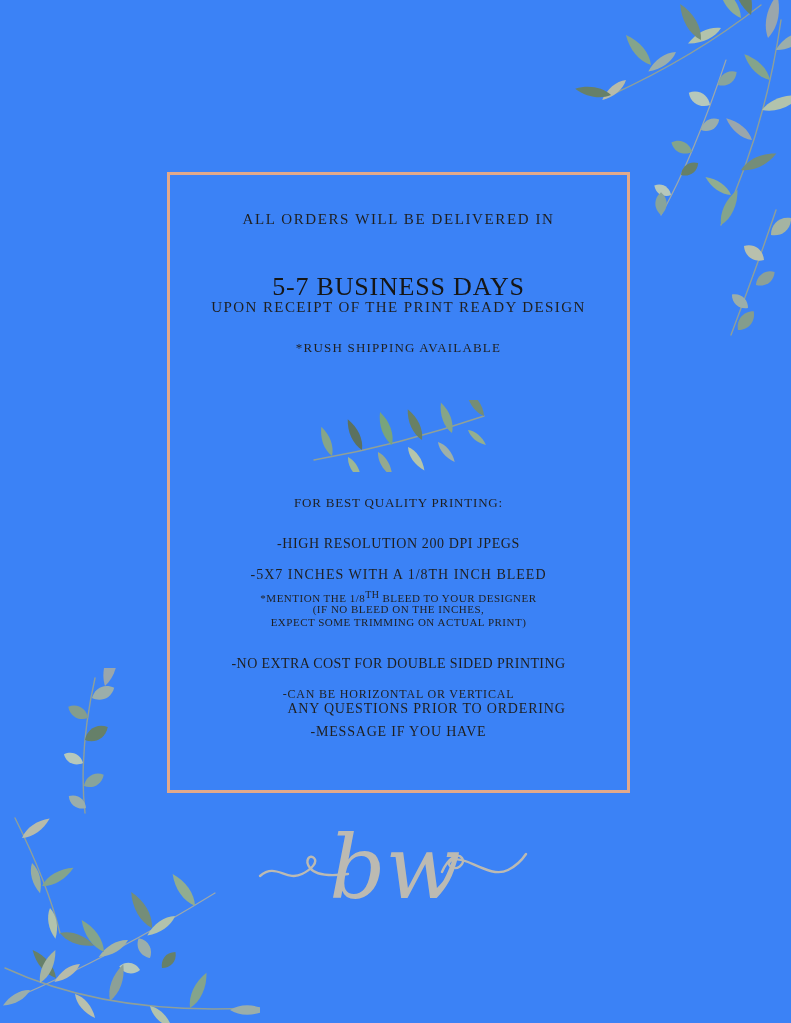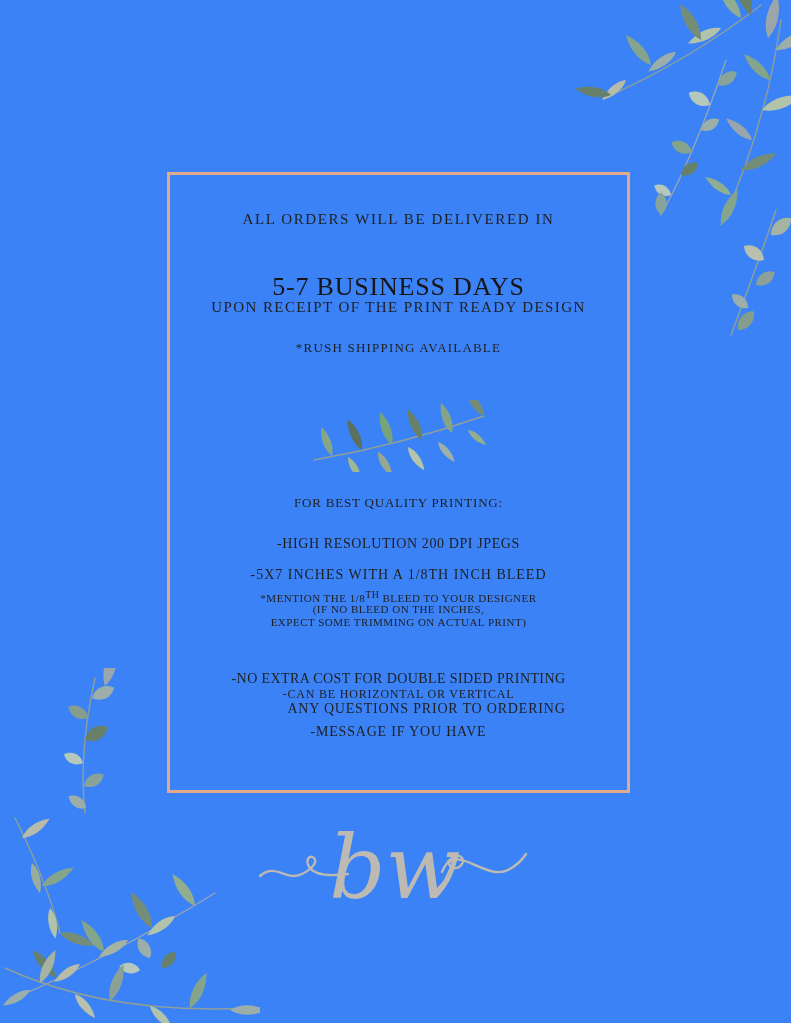--- a/index.html
+++ b/index.html
@@ -33,21 +33,21 @@
   .intro     { top: 211px; font-size: 15px; letter-spacing: 1.6px; }
   .headline  { top: 247px; font-size: 26px; letter-spacing: 0.8px; color: #161616; margin-top: 25px; }
   .receipt   { top: 299px; font-size: 15px; letter-spacing: 1.4px; }
   .rush      { top: 340px; font-size: 13px; letter-spacing: 1.2px; }
   .sec-title { top: 495px; font-size: 13px; letter-spacing: 0.8px; font-family: Liberation Serif, serif; }
   .item-res  { top: 536px; font-size: 14px; letter-spacing: 0.6px; }
   .item-size { top: 567px; font-size: 14px; letter-spacing: 1px; }
   .note1     { top: 589px; font-size: 11px; letter-spacing: 0.5px; }
   .note2     { top: 603px; font-size: 11px; letter-spacing: 0.5px; }
   .note3     { top: 616px; font-size: 11px; letter-spacing: 0.5px; }
-  .item-dbl  { top: 671px; font-size: 14px; letter-spacing: 0.4px; }
+  .item-dbl  { top: 656px; font-size: 14px; letter-spacing: 0.4px; }
   .item-ori  { top: 687px; font-size: 12px; letter-spacing: 0.8px; }
   .msg1      { top: 724px; font-size: 14px; letter-spacing: 0.8px; }
   .msg2      { top: 701px; font-size: 14px; letter-spacing: 0.8px; margin-left: 28px; }
   .sup { font-size: 10px; vertical-align: 4px; letter-spacing: 0.3px; }
   #logo { position: absolute; left: 256px; top: 810px; }
   #logo text {
     font-family: "DejaVu Serif", serif;
     font-style: italic;
     font-size: 88px;
     fill: #bcbab2;

